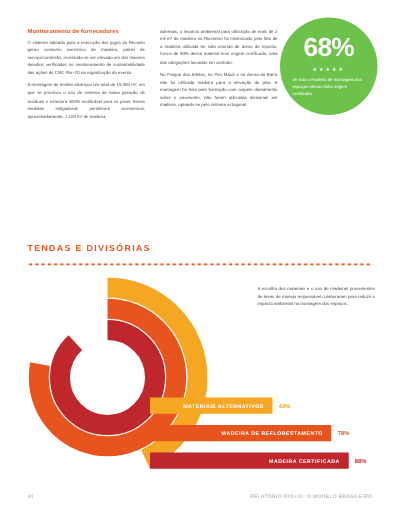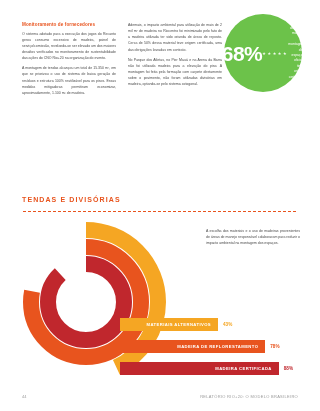--- a/index.html
+++ b/index.html
@@ -38,24 +38,24 @@
 
   
   .badge {
     position: absolute;
     right: 18px; top: 14px;
     width: 78px; height: 78px;
     border-radius: 50%;
     background: #6cc24a;
     color: #ffffff;
     display: flex;
-    flex-direction: row;
+    flex-direction: column;
     align-items: center;
     justify-content: center;
-    text-align: right;
+    text-align: left;
     padding: 6px;
   }
   .badge .pct {
     font-size: 21px;
     font-weight: bold;
     letter-spacing: -0.5px;
     line-height: 1;
   }
   .badge .dots {
     font-size: 4px;

